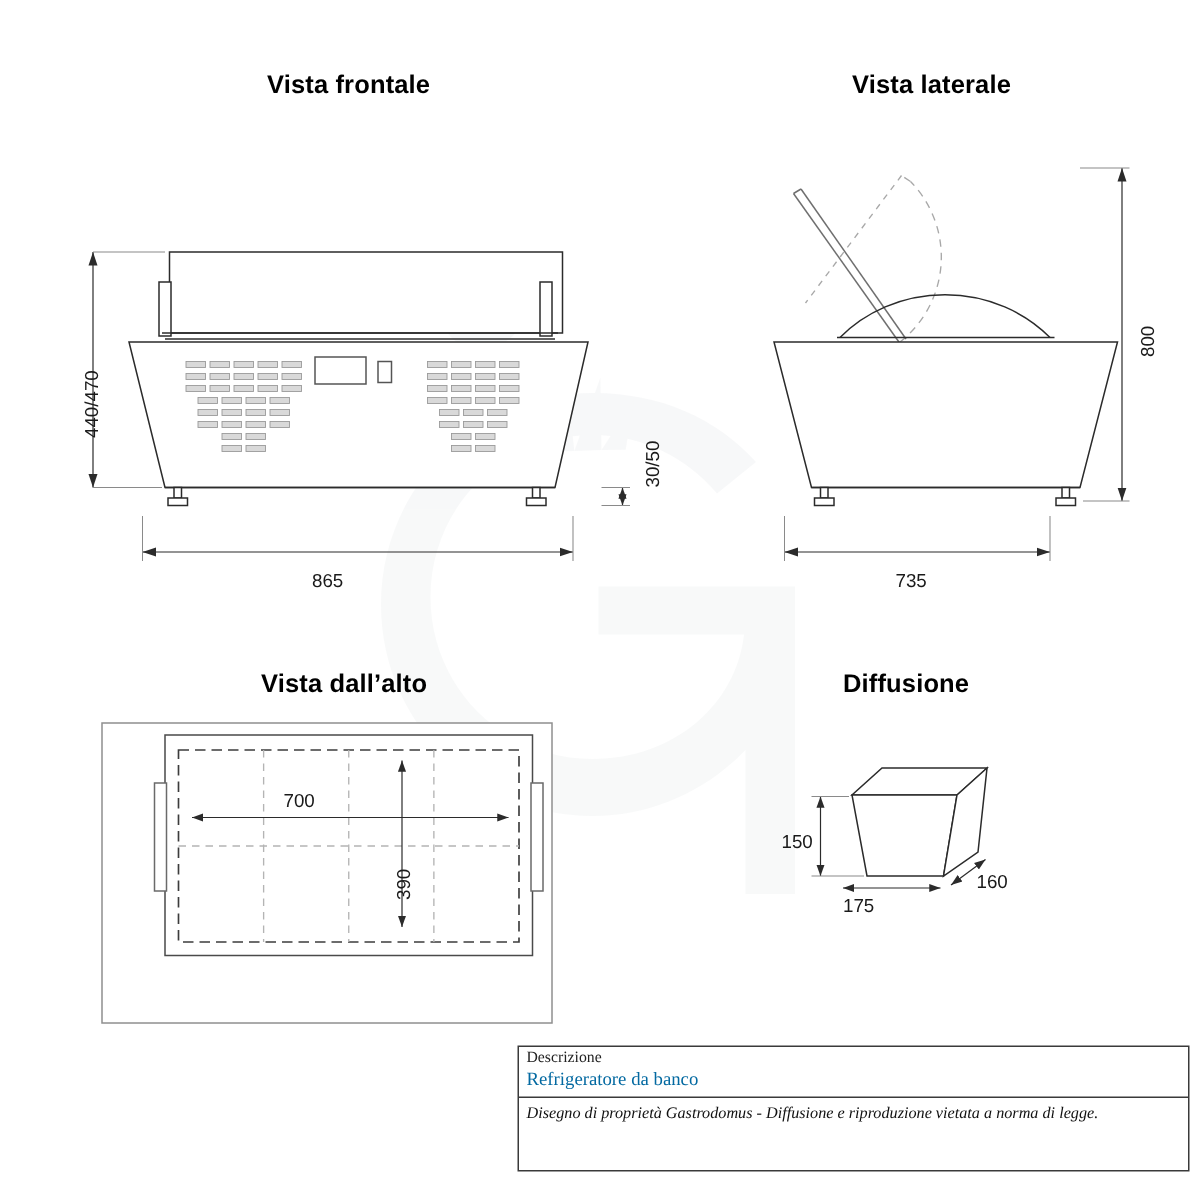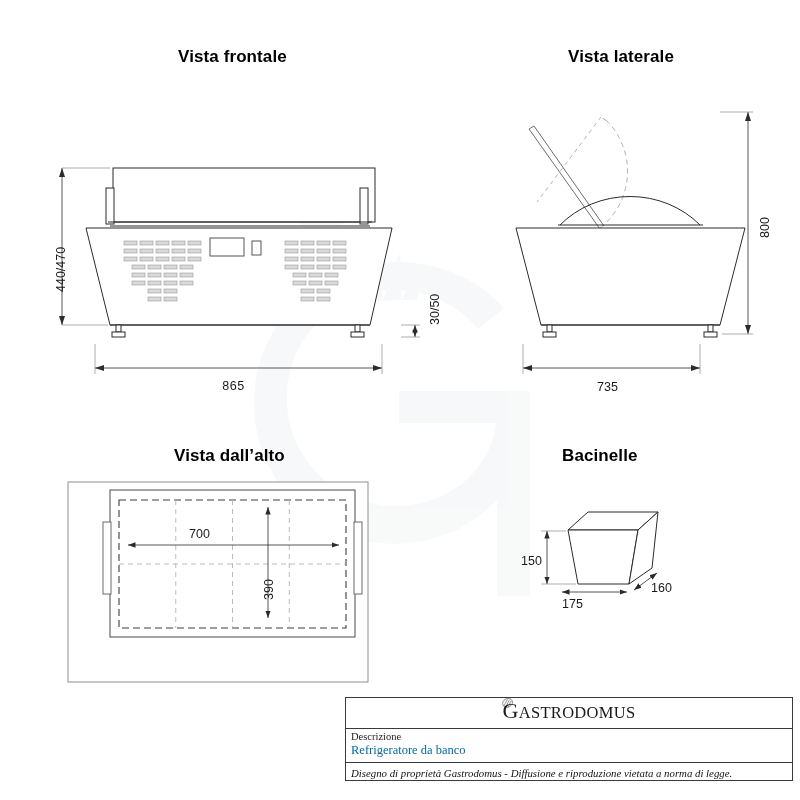--- a/index.html
+++ b/index.html
@@ -64,21 +64,21 @@
     font-size: 12.5px;
     color: #1a1a1a;
     white-space: nowrap;
   }
   .dim-text.vert {
     transform-origin: 0 0;
     transform: rotate(-90deg);
   }
 
   #dim-440 { left: 54px;  top: 292px; }
-  #dim-865 { left: 222px; top: 380px; font-family: Liberation Mono, monospace; }
+  #dim-865 { left: 208px; top: 380px; }
   #dim-3050{ left: 428px; top: 325px; }
   #dim-800 { left: 758px; top: 238px; }
   #dim-735 { left: 597px; top: 380px; }
   #dim-700 { left: 189px; top: 527px; }
   #dim-390 { left: 262px; top: 600px; }
   #dim-150 { left: 521px; top: 554px; }
   #dim-175 { left: 562px; top: 597px; }
   #dim-160 { left: 651px; top: 581px; }
 
   
@@ -418,48 +418,35 @@
 
         <path d="M634 590 L657 573" marker-start="url(#arrBs)" marker-end="url(#arrFs)"></path>
       </g>
 
     </g>
   </svg>
 
   <div class="view-title" id="title-front">Vista frontale</div>
   <div class="view-title" id="title-side">Vista laterale</div>
   <div class="view-title" id="title-top">Vista dall’alto</div>
-  <div class="view-title" id="title-pans">Bacinelle</div>
+  <div class="view-title" id="title-pans">Diffusione</div>
 
   <div class="dim-text vert" id="dim-440">440/470</div>
   <div class="dim-text" id="dim-865">865</div>
   <div class="dim-text vert" id="dim-3050">30/50</div>
   <div class="dim-text vert" id="dim-800">800</div>
   <div class="dim-text" id="dim-735">735</div>
   <div class="dim-text" id="dim-700">700</div>
   <div class="dim-text vert" id="dim-390">390</div>
   <div class="dim-text" id="dim-150">150</div>
   <div class="dim-text" id="dim-175">175</div>
   <div class="dim-text" id="dim-160">160</div>
 
   <div id="title-block">
 
-    <div class="tb-logo-row">
-      <div class="tb-logo">
-        <svg class="logo-mark" viewBox="0 0 40 36">
-          <g fill="none" stroke="#555" stroke-width="1.6">
-            <ellipse cx="20" cy="15" rx="13" ry="11" transform="rotate(-28 20 15)"></ellipse>
-            <path d="M10 24 L20 6"></path>
-            <path d="M15 26 L25 7"></path>
-            <path d="M21 27 L29 10"></path>
-          </g>
-        </svg>
-        <span class="logo-text"><span class="cap">G</span><span class="sm">ASTRODOMUS</span></span>
-      </div>
-    </div>
 
     <div class="tb-mid-row">
       <div class="tb-cell right">
         <span class="tb-label">Descrizione</span>
         <span class="tb-value-desc">Refrigeratore da banco</span>
       </div>
     </div>
 
     <div class="tb-foot-row">
       <span class="tb-foot-text">Disegno di proprietà Gastrodomus -  Diffusione e riproduzione vietata a norma di legge.</span>

